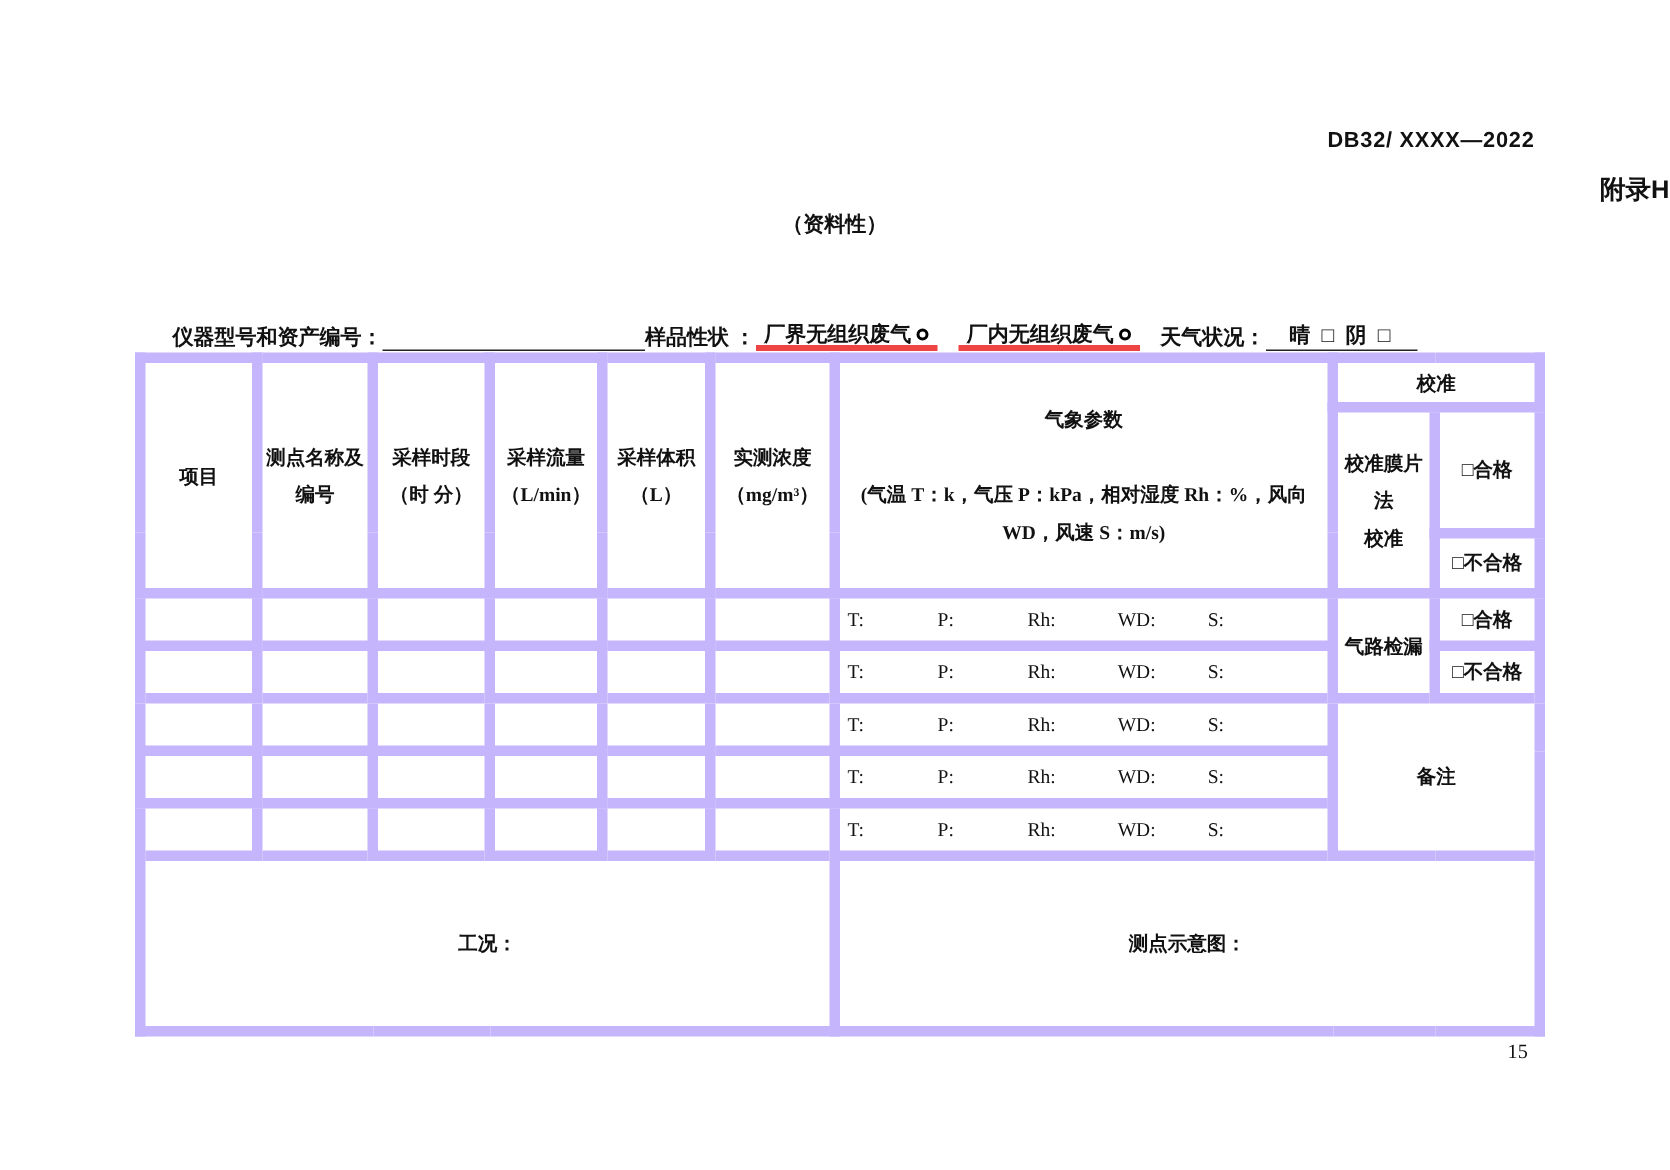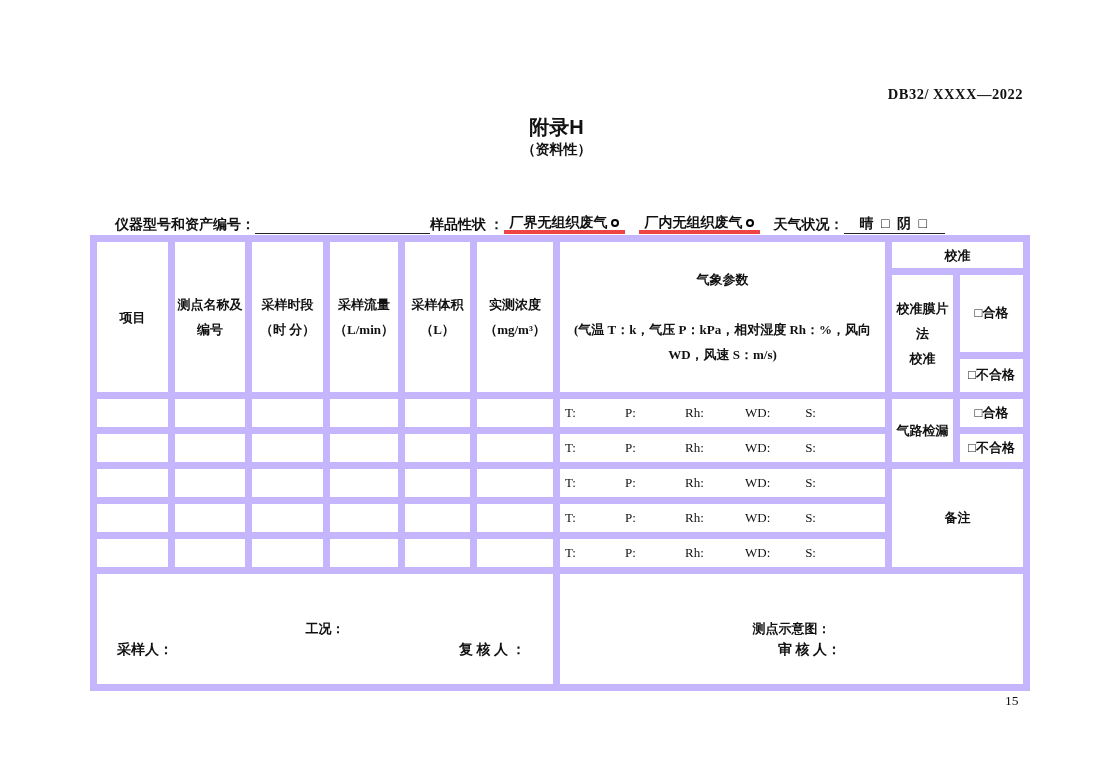--- a/index.html
+++ b/index.html
@@ -4,28 +4,28 @@
 <style>
   * { margin:0; padding:0; box-sizing:border-box; }
   html,body { background:#ffffff; }
   .page {
     position:relative; width:1113px; height:780px; background:#fff;
     font-family:"Liberation Serif","DejaVu Serif",serif; color:#111;
     overflow:hidden;
   }
   .std-code {
     position:absolute; top:86px; right:90px;
-    font-family:Liberation Serif, serif;
+    font-family:Liberation Sans, sans-serif;
     font-weight:700; font-size:14.5px; letter-spacing:0.5px;
   }
   .title-block {
     position:absolute; top:116px; left:0; width:100%; text-align:center;
     font-family:"Liberation Sans","DejaVu Sans",sans-serif; font-weight:700;
   }
-  .title-block .t1 { font-size:20px; line-height:22px; }
+  .title-block .t1 { font-size:17px; line-height:22px;text-align:right; }
   .title-block .t2 { font-size:14px;   line-height:22px; }
   .title-block .t3 { font-size:15.5px; line-height:24px; }
 
   .form-row {
     position:absolute; left:90px; width:933px; height:21px;
     display:flex; align-items:flex-end; white-space:nowrap;
     font-size:14px; font-weight:600;
   }
   .row1 { top:187px; padding-left:25px; }
   .row2 { top:213px; padding-left:25px; }
@@ -231,21 +231,16 @@
         </div>
       </td>
     </tr>
     <tr class="br">
       <td colspan="6" class="bottom-cell">工况：</td>
       <td colspan="3" class="bottom-cell">测点示意图：</td>
     </tr>
   </tbody>
     </table>
 
-  <div class="sign-row">
-    <span class="s1">采样人：</span>
-    <span class="s2">复 核 人 ：</span>
-    <span class="s3">审 核 人：</span>
-  </div>
 
   <div class="page-num">15</div>
 
 </div>
 
 </body></html>

